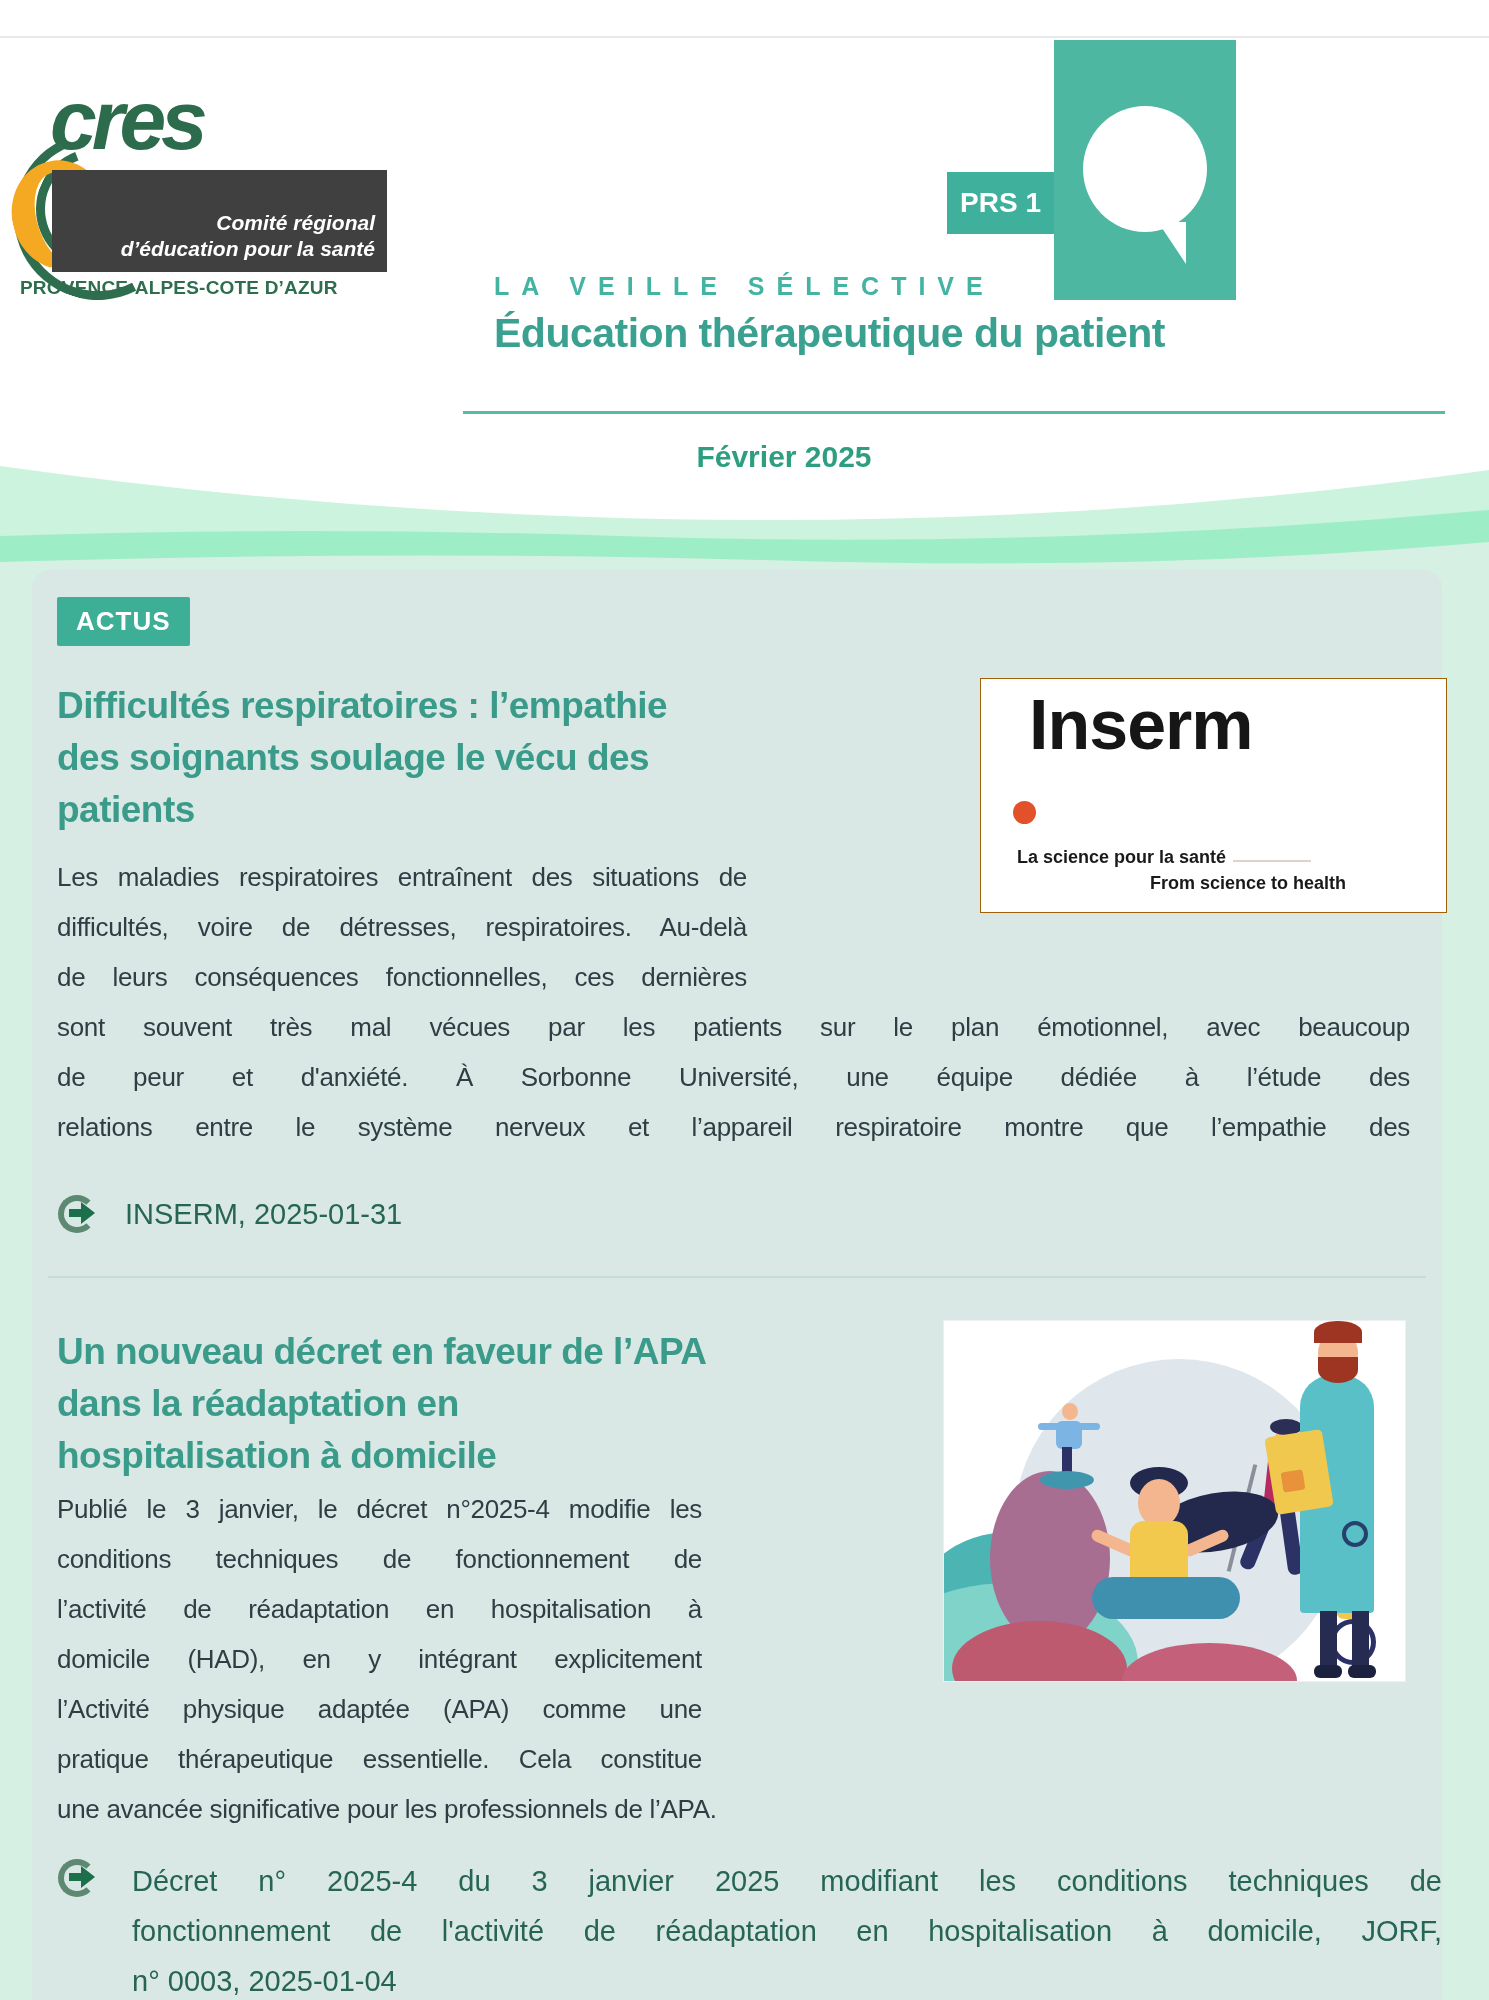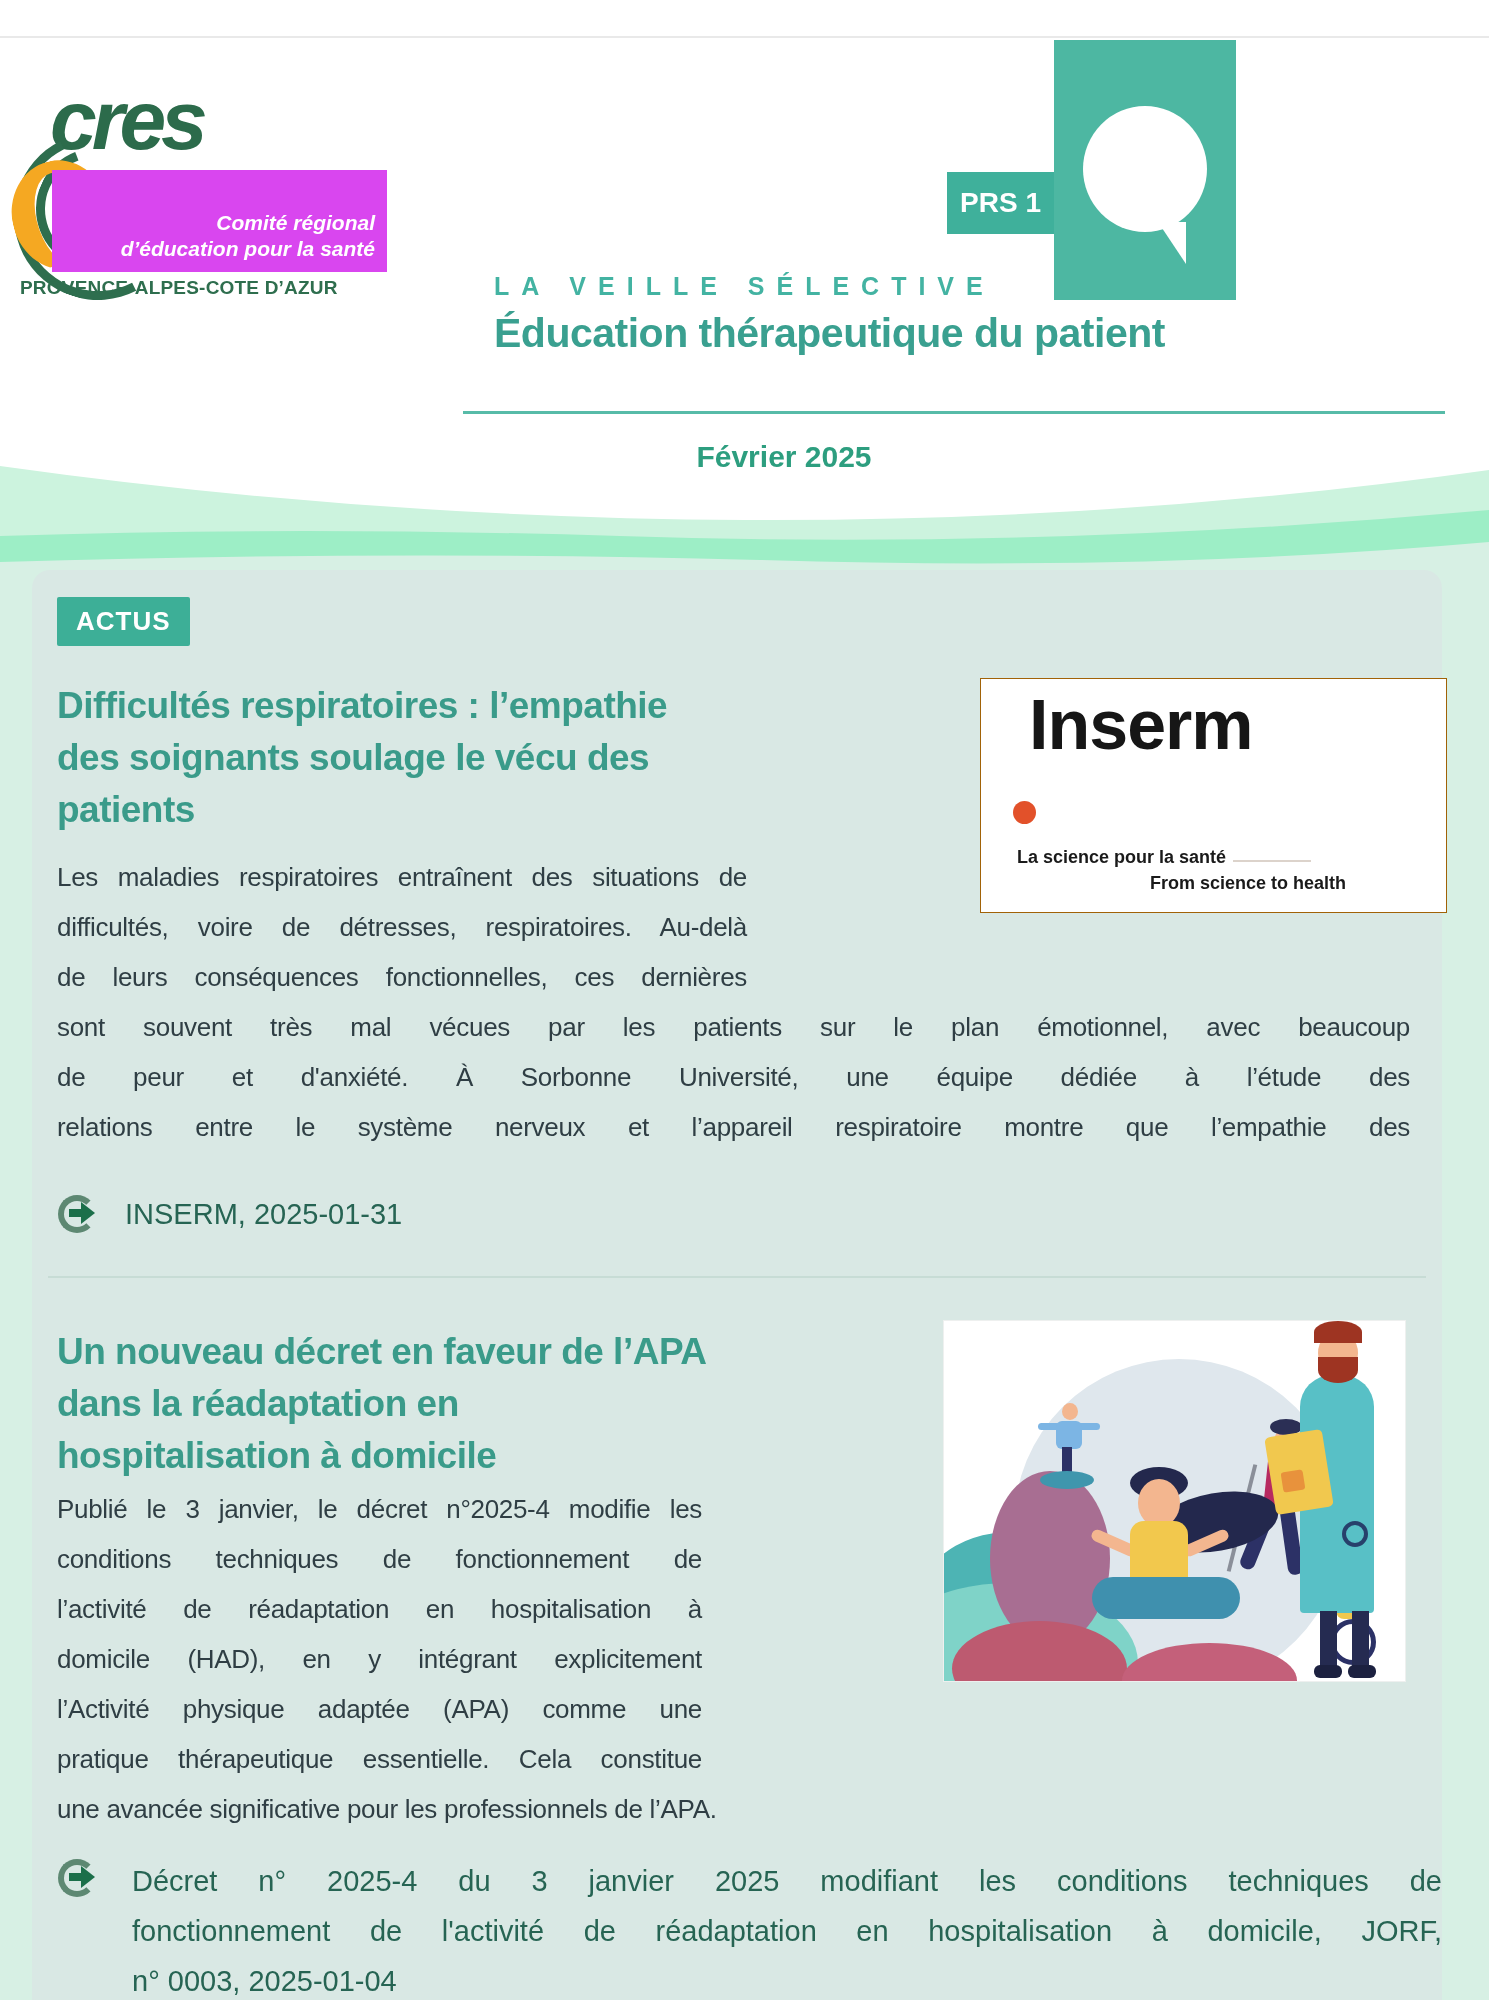--- a/index.html
+++ b/index.html
@@ -10,21 +10,21 @@
   
   #topline{left:0;top:16px;width:1489px;height:2px;background:#e9e9e9;}
   #logo-cres{left:50px;top:58px;font-size:84px;font-weight:bold;letter-spacing:-5px;
              color:#2c6b4b;line-height:84px;font-style:italic;}
   .logo-arc{border-radius:50%;border:9px solid transparent;}
   #arc1{left:14px;top:112px;width:150px;height:150px;border-left-color:#2e6e4e;border-bottom-color:#2e6e4e;transform:rotate(18deg);}
   #arc2{left:36px;top:128px;width:104px;height:104px;border-left-color:#2e6e4e;border-bottom-color:#2e6e4e;transform:rotate(24deg);}
   #logo-yellow{left:12px;top:140px;width:74px;height:92px;border-radius:50%;
                border-left:24px solid #f5a822;border-top:12px solid #f5a822;
                border-bottom:6px solid transparent;transform:rotate(-14deg);}
-  #logo-rect{left:52px;top:150px;width:335px;height:102px;background:#d946ef;
+  #logo-rect{left:52px;top:150px;width:335px;height:102px;background:#404040;
              display:flex;flex-direction:column;justify-content:flex-end;align-items:flex-end;
              padding:0 12px 10px 0;box-sizing:border-box;}
   #logo-rect div{color:#ffffff;font-size:21px;font-weight:bold;font-style:italic;line-height:26px;}
   #logo-region{left:20px;top:257px;width:380px;color:#2e6e4e;font-weight:bold;font-size:19px;letter-spacing:0.2px;}
 
   #teal-square{left:1054px;top:20px;width:182px;height:260px;background:#4db7a2;}
   #bubble{left:29px;top:66px;width:124px;height:126px;background:#ffffff;border-radius:50%;}
   #bubble-tail{left:104px;top:182px;width:0;height:0;border-top:42px solid #ffffff;border-left:28px solid transparent;}
   #prs-tab{left:947px;top:152px;width:107px;height:62px;background:#3fb09b;color:#ffffff;
            font-size:28px;font-weight:bold;display:flex;align-items:center;justify-content:center;}

